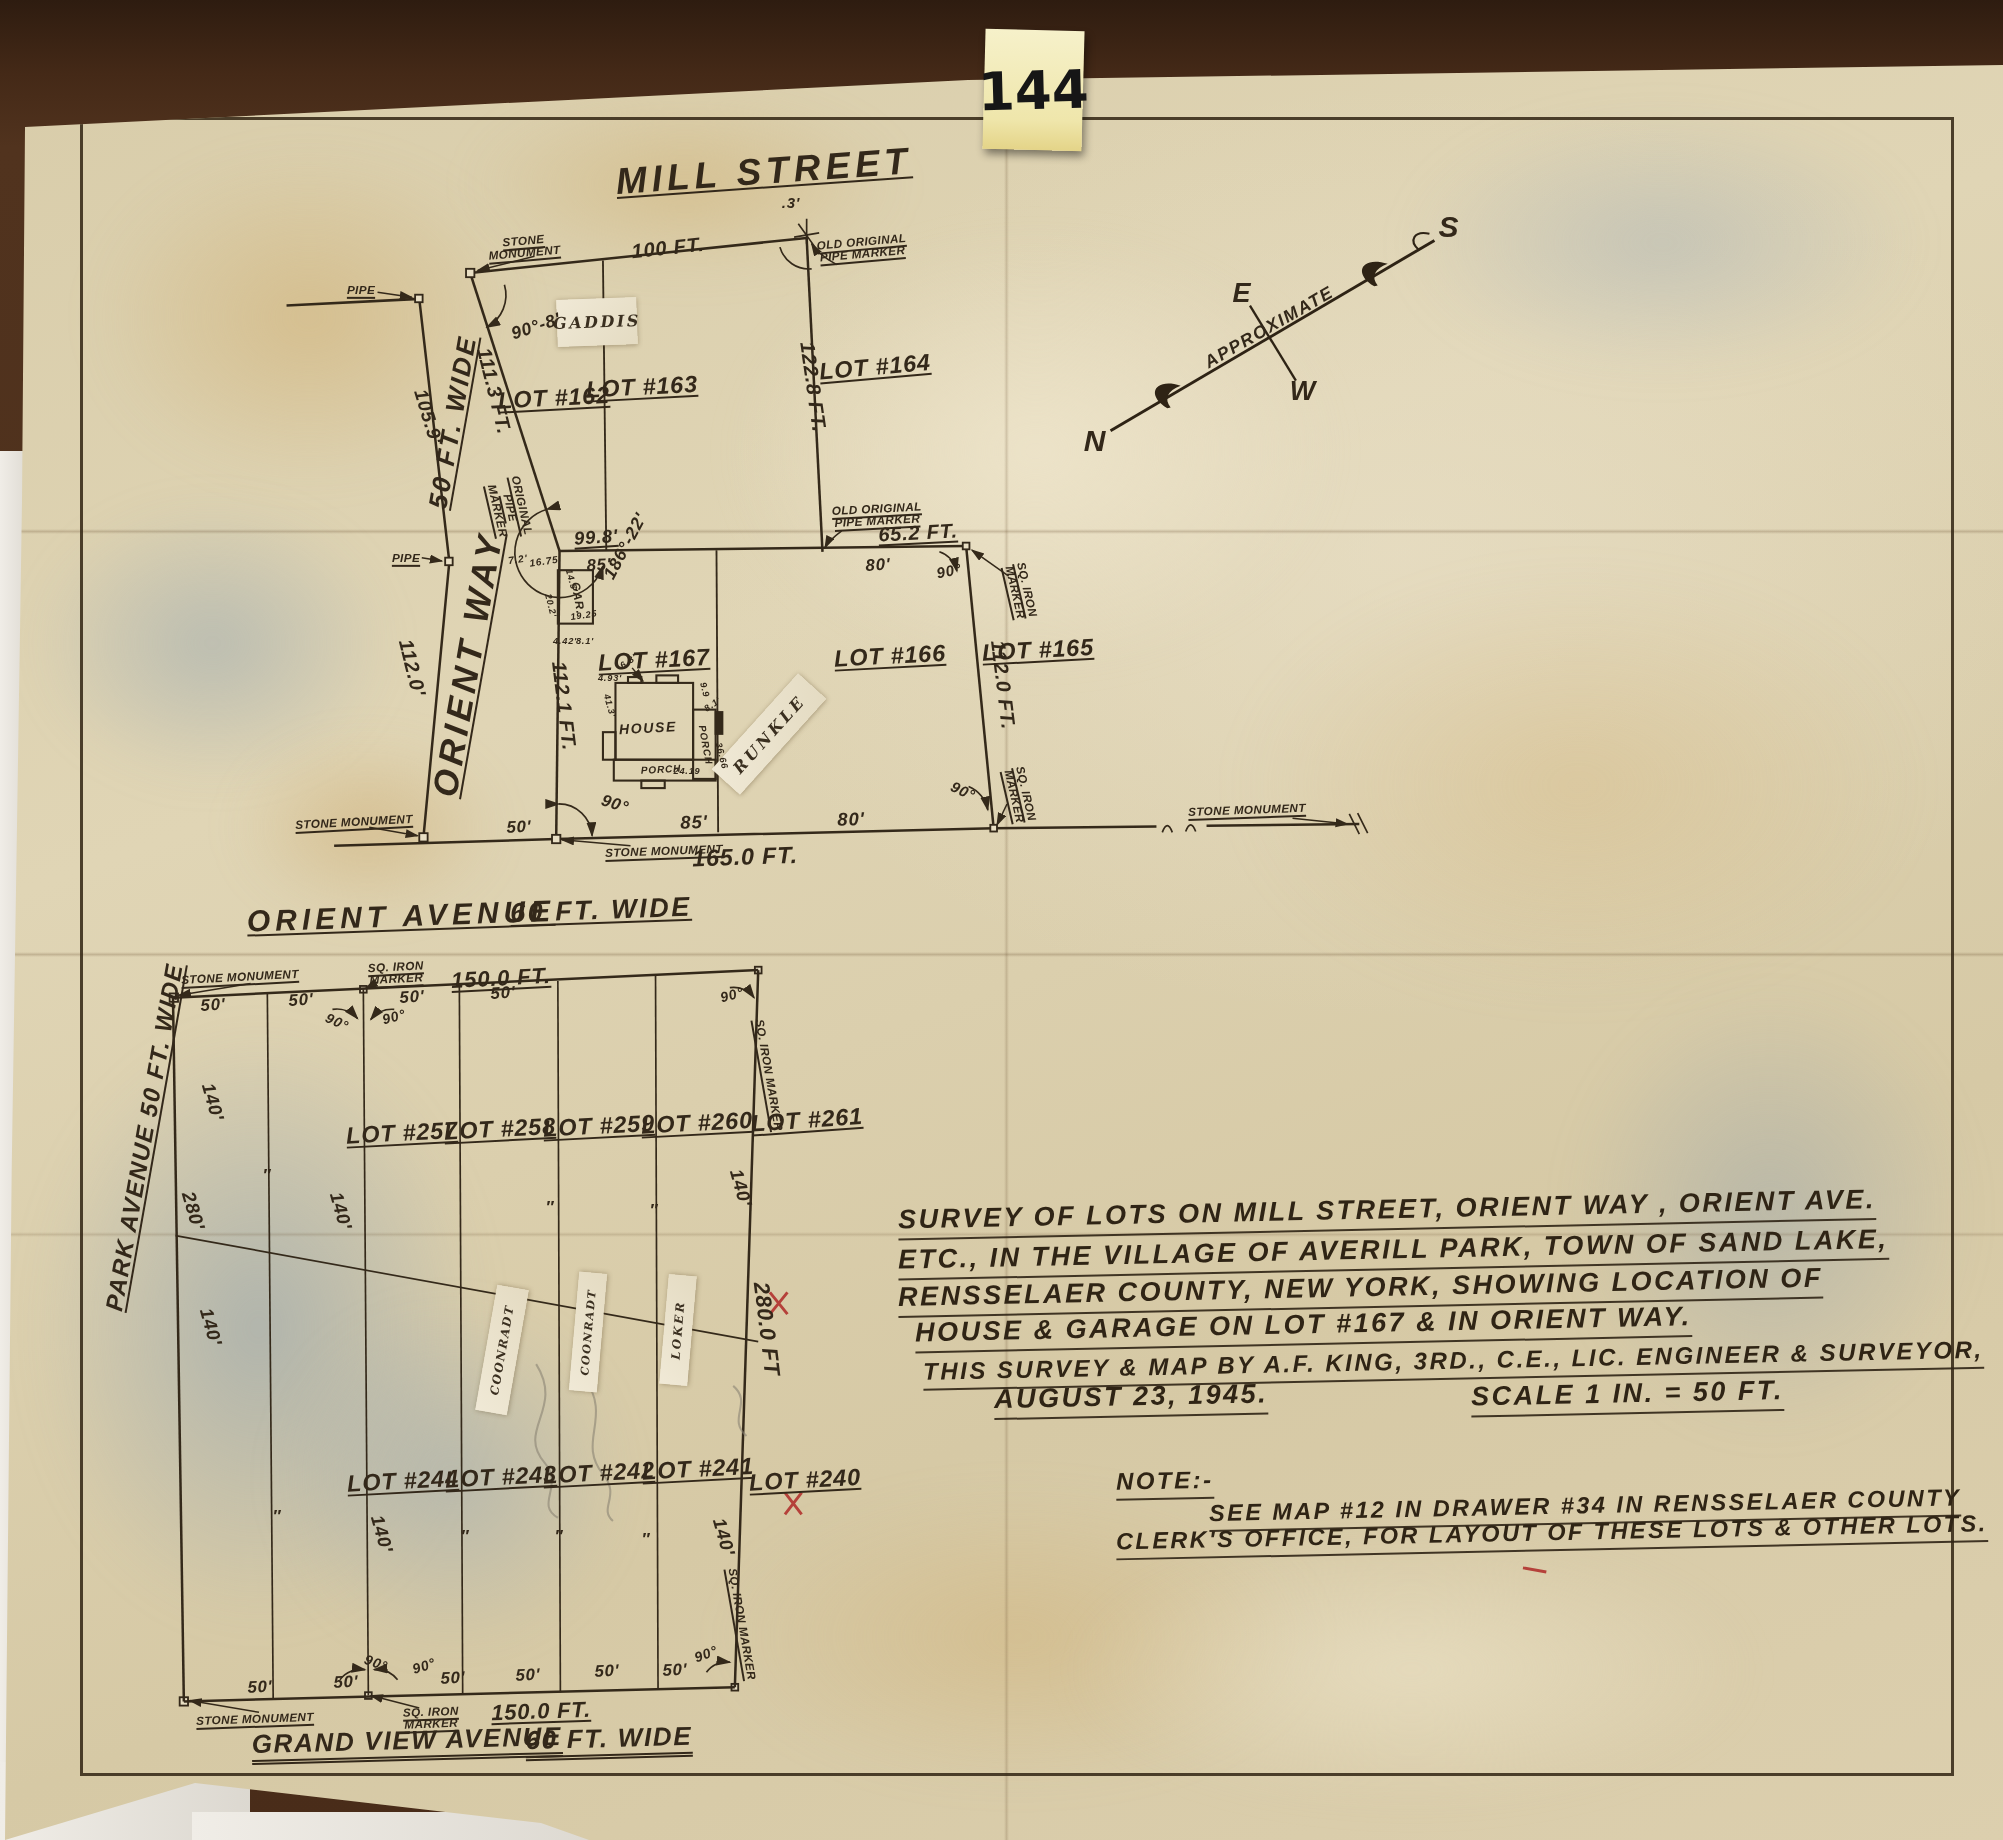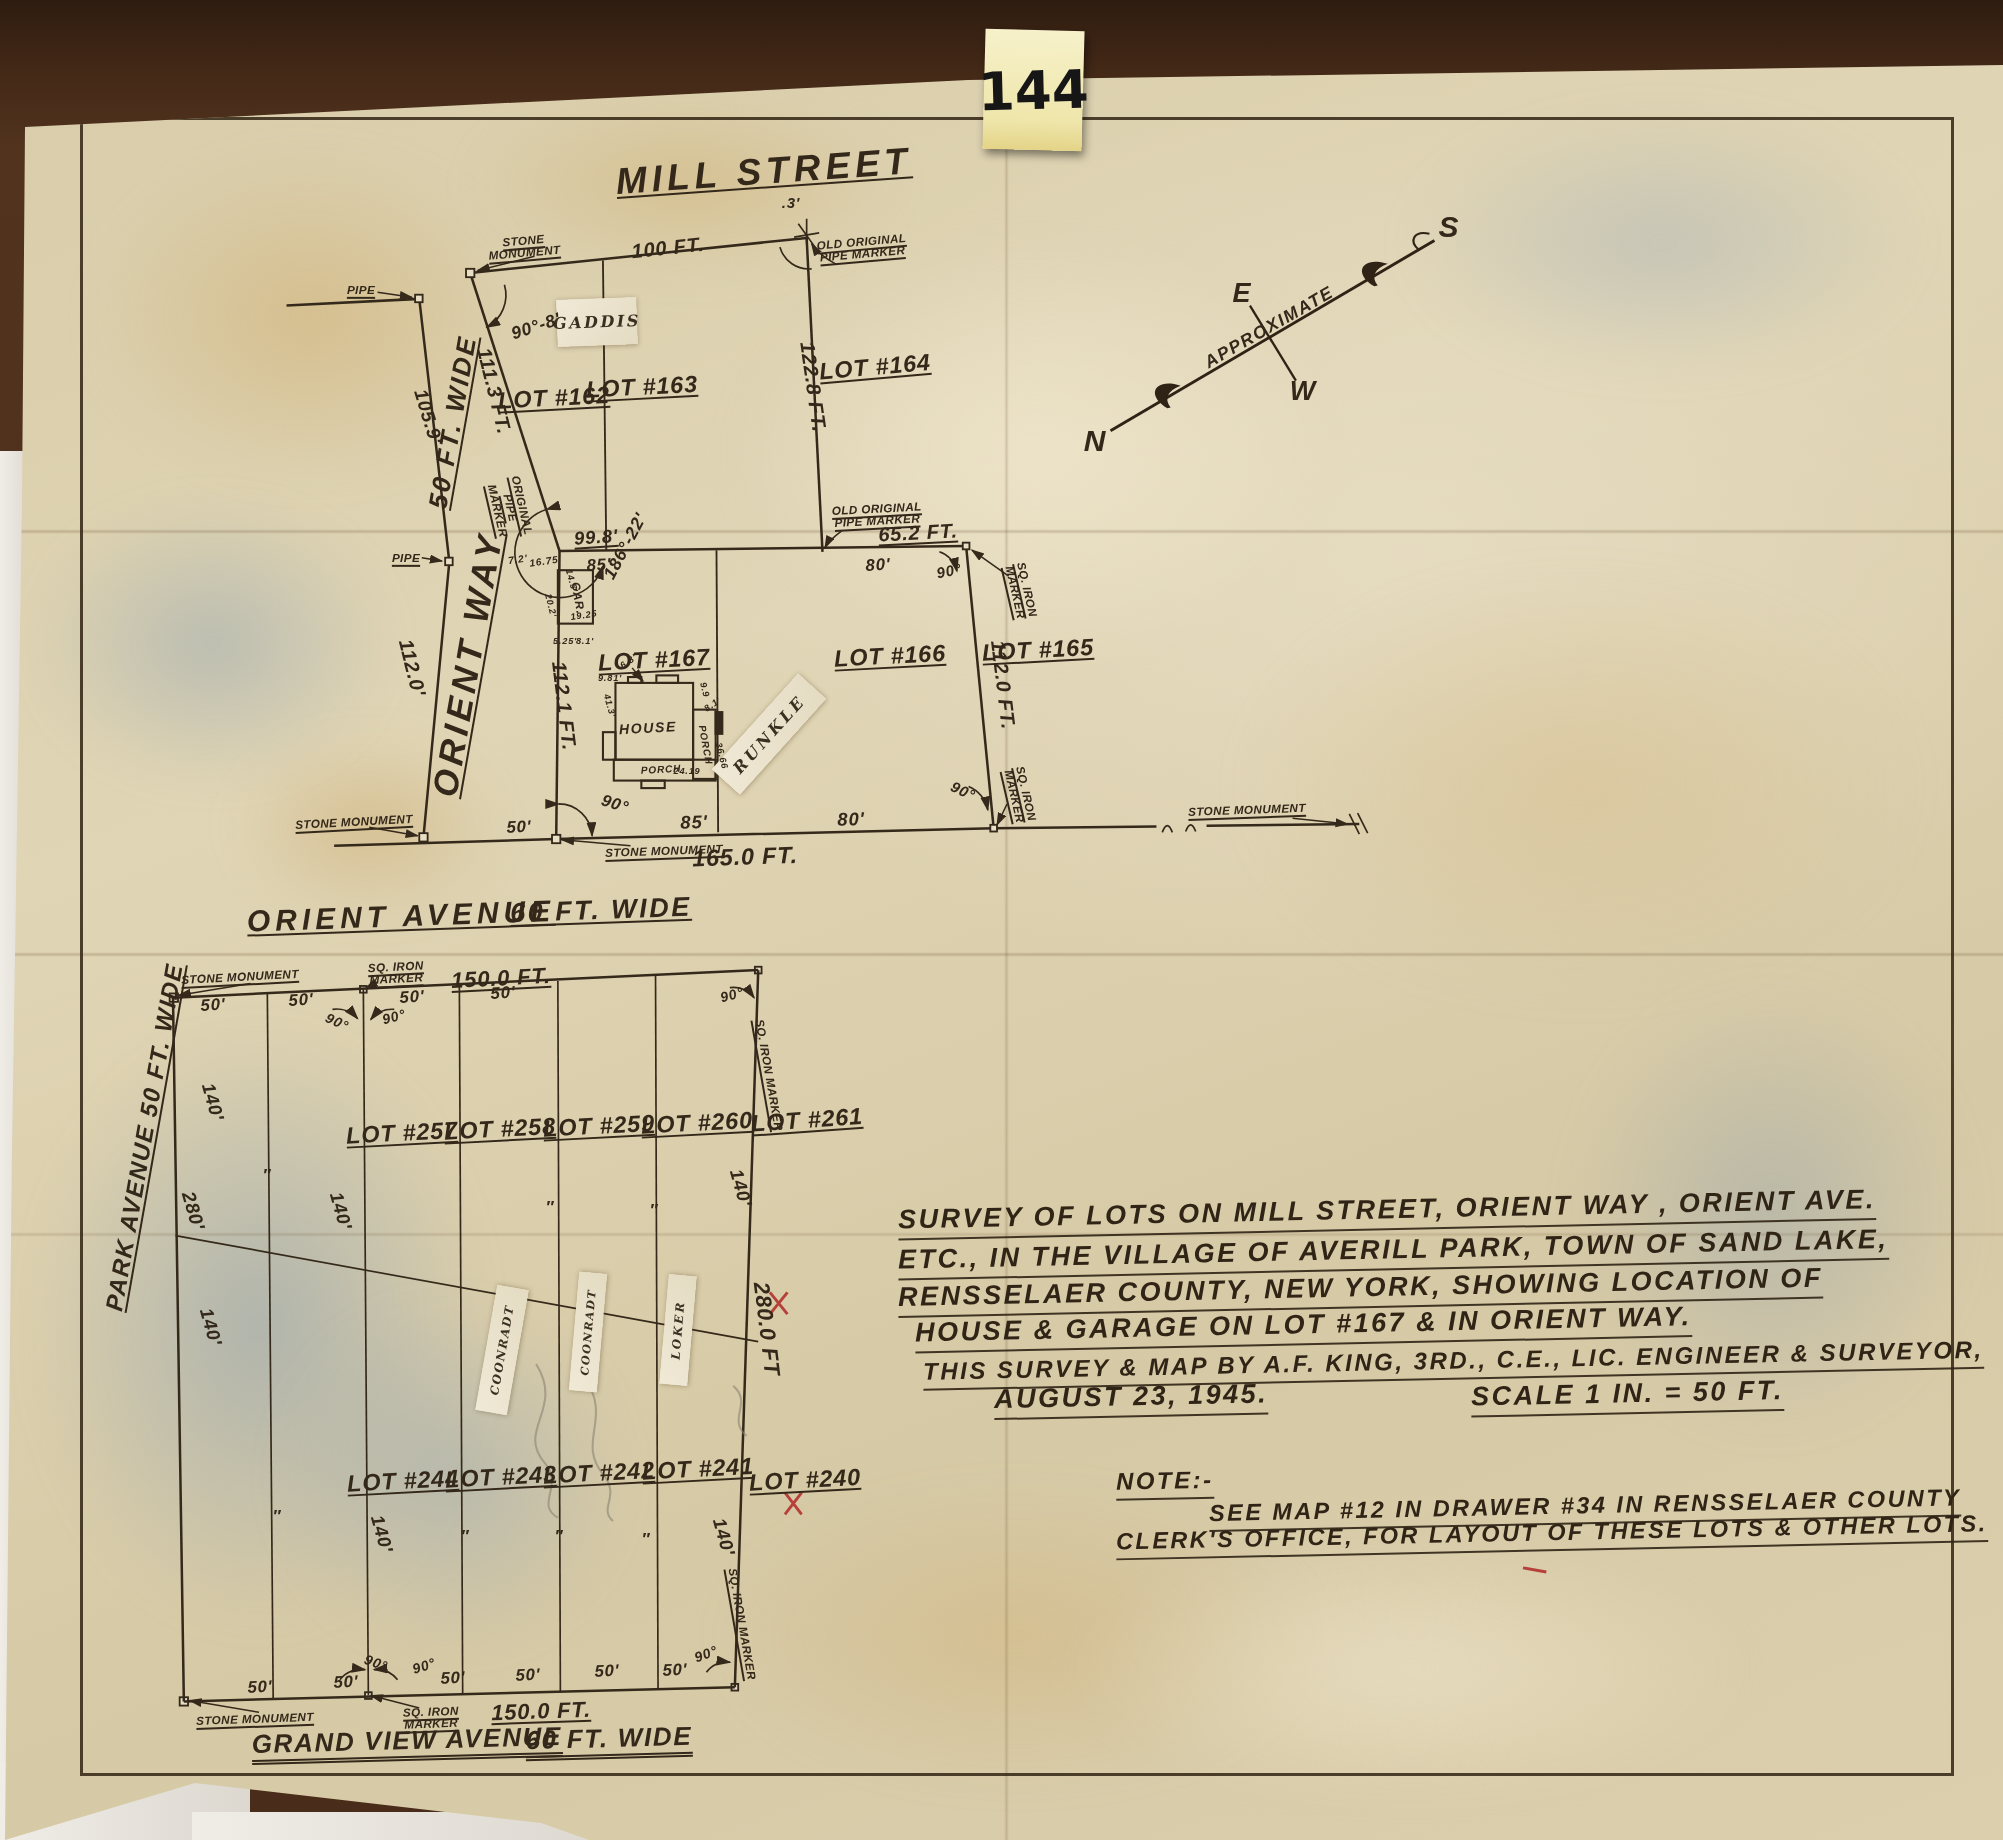--- a/index.html
+++ b/index.html
@@ -246,28 +246,28 @@
   <div class="lbl" style="left:615px;top:804px;--r:18deg;font-size:16.7px;">90°</div>
   <div class="lbl" style="left:694px;top:822px;--r:-2deg;font-size:18.4px;">85'</div>
   <div class="lbl" style="left:851px;top:819px;--r:-2deg;font-size:18.4px;">80'</div>
   <div class="lbl" style="left:745px;top:857px;--r:-2deg;font-size:23.4px;">165.0 FT.</div>
   <div class="lbl" style="left:519px;top:827px;--r:-2deg;font-size:16.7px;">50'</div>
 
   <div class="lbl" style="left:578px;top:598px;--r:80deg;font-size:11.7px;">GAR.</div>
   <div class="lbl" style="left:571px;top:581px;--r:75deg;font-size:9.2px;">14.5'</div>
   <div class="lbl" style="left:584px;top:616px;--r:-8deg;font-size:9.2px;">19.25</div>
   <div class="lbl" style="left:550px;top:606px;--r:76deg;font-size:9.2px;">20.2'</div>
-  <div class="lbl" style="left:565px;top:642px;font-size:9.2px;">5.25'</div>
+  <div class="lbl" style="left:565px;top:642px;font-size:9.2px;">4.42'</div>
   <div class="lbl" style="left:585px;top:642px;font-size:9.2px;">8.1'</div>
 
   <div class="lbl" style="left:648px;top:728px;--r:-3deg;font-size:14px;letter-spacing:1.7px;">HOUSE</div>
   <div class="lbl" style="left:661px;top:770px;--r:-3deg;font-size:10px;">PORCH</div>
   <div class="lbl" style="left:705px;top:745px;--r:80deg;font-size:10px;">PORCH</div>
   <div class="lbl" style="left:629px;top:662px;--r:-35deg;font-size:9.2px;">6.3'</div>
-  <div class="lbl" style="left:610px;top:679px;font-size:9.2px;">9.81'</div>
+  <div class="lbl" style="left:610px;top:679px;font-size:9.2px;">4.93'</div>
   <div class="lbl" style="left:704px;top:690px;--r:75deg;font-size:9.2px;">9.9</div>
   <div class="lbl" style="left:713px;top:705px;--r:-35deg;font-size:9.2px;">8.1'</div>
   <div class="lbl" style="left:687px;top:772px;font-size:9.2px;">24.19</div>
   <div class="lbl" style="left:721px;top:756px;--r:75deg;font-size:9.2px;">36.66</div>
   <div class="lbl" style="left:609px;top:706px;--r:75deg;font-size:9.2px;">41.3'</div>
 
   <div class="lbl small wrap u" style="left:524px;top:247px;--r:-5deg;--w:77px;">STONE MONUMENT</div>
   <div class="lbl small wrap u" style="left:862px;top:248px;--r:-5deg;--w:102px;">OLD ORIGINAL PIPE MARKER</div>
   <div class="lbl small u" style="left:361px;top:290px;">PIPE</div>
   <div class="lbl small u" style="left:406px;top:558px;">PIPE</div>

